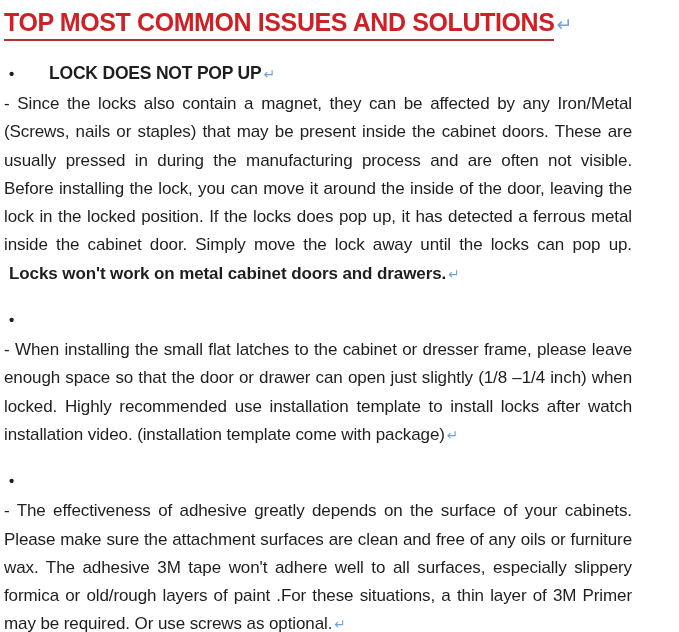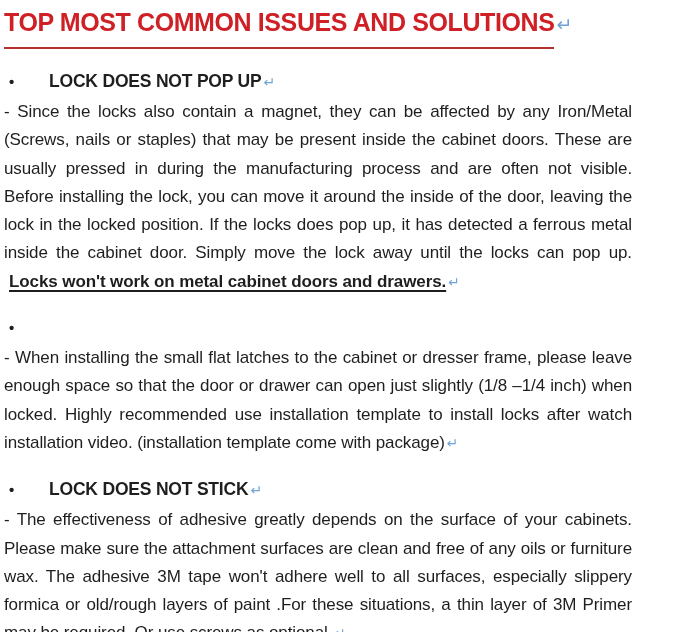--- a/index.html
+++ b/index.html
@@ -26,21 +26,21 @@
     font-size: 25px;
     font-weight: 700;
     letter-spacing: -0.4px;
     color: #cf2026;
     line-height: 30px;
     white-space: nowrap;
   }
   .doc-title .title-text {
     display: inline-block;
     border-bottom: 2px solid #b5322c;
-    padding-bottom: 10px;
+    padding-bottom: 2px;
   }
   .return-mark {
     font-family: "DejaVu Sans", sans-serif;
     font-weight: 400;
     color: #6fa3d4;
     font-size: 0.8em;
     padding-left: 2px;
   }
   .doc-title .return-mark {
     font-size: 19px;
@@ -68,21 +68,20 @@
   .body-text {
     margin: 3px 0 0 0;
     font-size: 17px;
     line-height: 28.3px;
     text-align: justify;
     color: #1e1e1e;
     letter-spacing: -0.1px;
   }
   .emphasis {
     font-weight: 700;
-    text-decoration: underline;
     text-decoration-thickness: 2px;
     text-underline-offset: 3px;
     margin-left: 5px;
   }
 </style>
 </head>
 <body>
 
 <div class="page">
 
@@ -99,18 +98,17 @@
   <section>
     <div class="heading-row">
       <span class="bullet">•</span>
     </div>
     <p class="body-text"><span>- When installing the small flat latches to the cabinet or dresser frame, please leave enough space so that the door or drawer can open just slightly (1/8 –1/4 inch) when locked. Highly recommended use installation template to install locks after watch installation video. (installation template come with package)</span><span class="return-mark">↵</span></p>
   </section>
 
   <section>
     <div class="heading-row">
       <span class="bullet">•</span>
-      <span><span class="heading-text">LOCK DOES NOT STICK</span><span class="return-mark">↵</span></span>
     </div>
     <p class="body-text"><span>- The effectiveness of adhesive greatly depends on the surface of your cabinets. Please make sure the attachment surfaces are clean and free of any oils or furniture wax. The adhesive 3M tape won't adhere well to all surfaces, especially slippery formica or old/rough layers of paint .For these situations, a thin layer of 3M Primer may be required. Or use screws as optional.</span><span class="return-mark">↵</span></p>
   </section>
 
 </div>
 
 </body></html>

